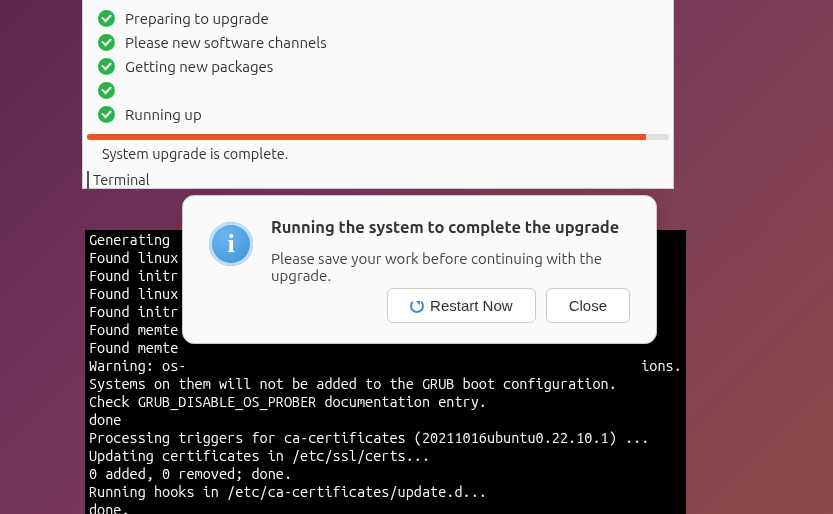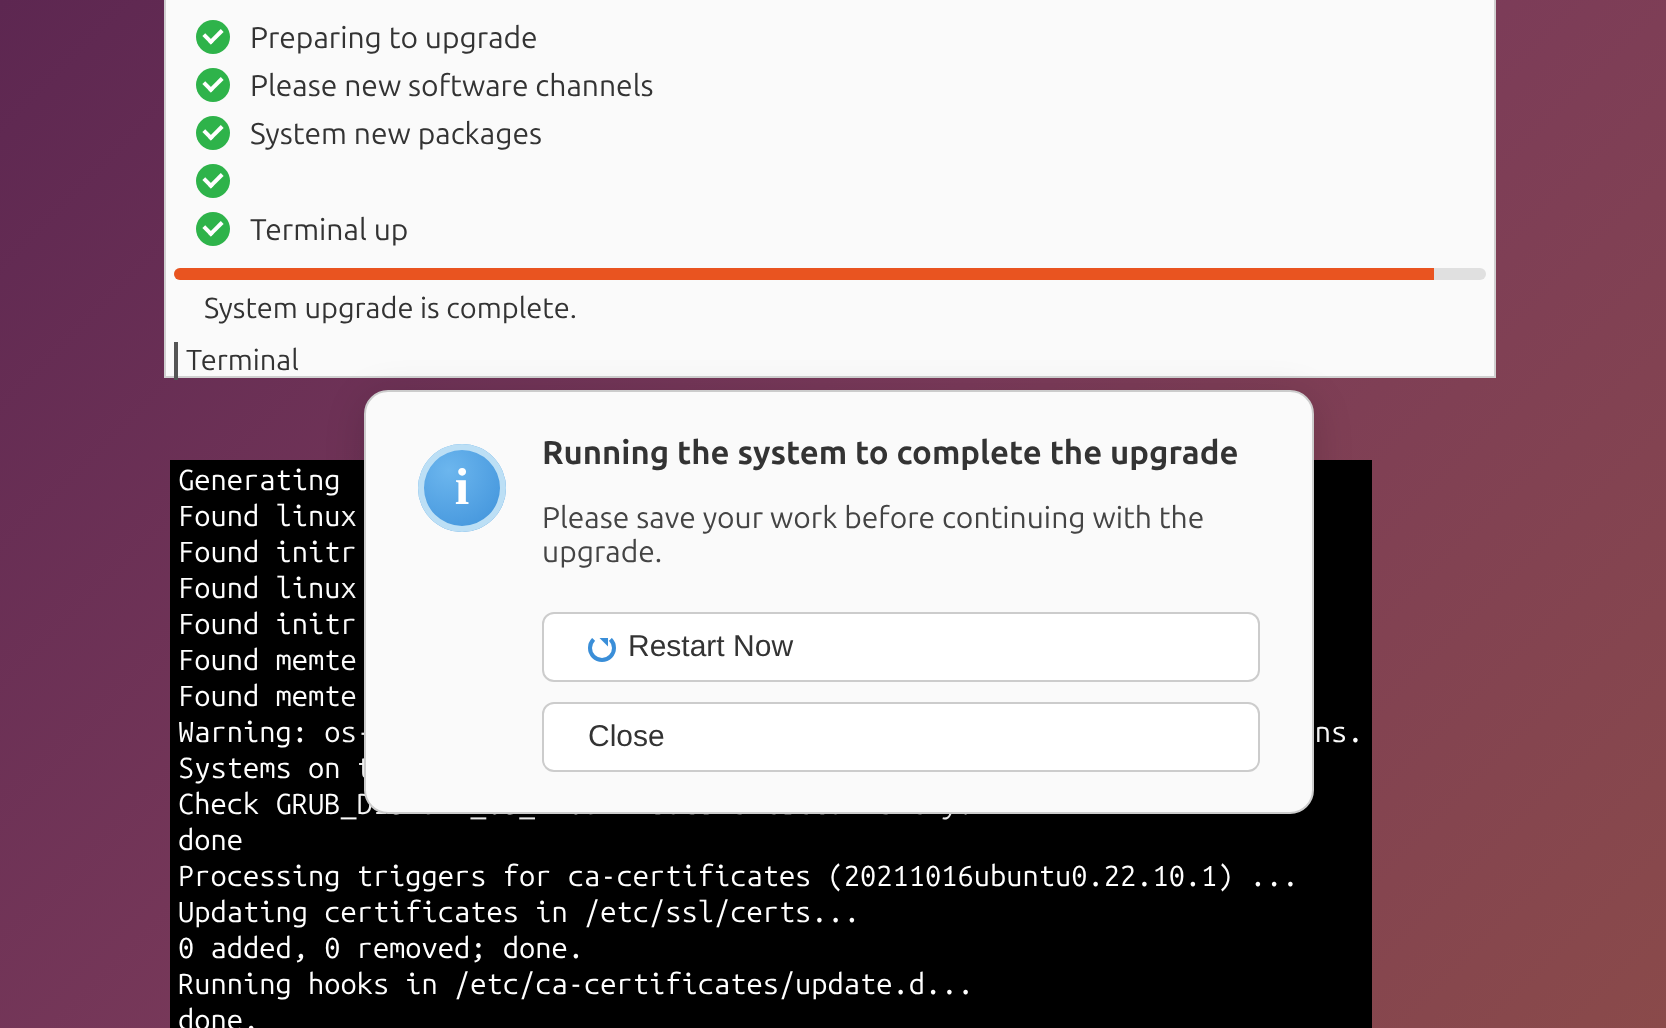--- a/index.html
+++ b/index.html
@@ -8,21 +8,21 @@
     background: linear-gradient(135deg, #5d2751 0%, #7a3a5a 50%, #8a4a4a 100%);
     width: 833px;
     height: 514px;
     overflow: hidden;
     position: relative;
   }
   .window {
     position: absolute;
     left: 82px;
     top: 0;
-    width: 666px;
+    width: 592px;
     background: #fafafa;
     border: 1px solid #d0d0d0;
     border-top: none;
   }
   .steps {
     padding: 6px 14px 4px 14px;
   }
   .step {
     display: flex;
     align-items: center;
@@ -150,27 +150,26 @@
   }
   .modal-title {
     font-size: 16.5px;
     font-weight: bold;
     color: #333;
     margin-bottom: 14px;
   }
   .modal-text {
     font-size: 15px;
     color: #444;
-    margin-bottom: 22px;
+    margin-bottom: 4px;
   }
   .modal-buttons {
     display: flex;
     gap: 10px;
     justify-content: flex-end;
-    flex-direction: column;
   }
   .btn {
     padding: 8px 22px;
     font-size: 15px;
     border: 1px solid #ccc;
     border-radius: 6px;
     background: #fff;
     color: #333;
     cursor: pointer;
     display: flex;
@@ -209,32 +208,32 @@
     <div class="step">
       <span class="icon">
           <span class="check-circle"></span>
         </span>
       <span>Please new software channels</span>
     </div>
     <div class="step">
       <span class="icon">
           <span class="check-circle"></span>
         </span>
-      <span>System new packages</span>
-    </div>
-    <div class="step">
-      <span class="icon">
-          <span class="check-circle"></span>
-        </span>
-    </div>
-    <div class="step">
-      <span class="icon">
-          <span class="check-circle"></span>
-        </span>
-      <span>Terminal up</span>
+      <span>Getting new packages</span>
+    </div>
+    <div class="step">
+      <span class="icon">
+          <span class="check-circle"></span>
+        </span>
+    </div>
+    <div class="step">
+      <span class="icon">
+          <span class="check-circle"></span>
+        </span>
+      <span>Running up</span>
     </div>
   </div>
   <div class="progress-wrap">
     <div class="progress-bar">
         <div class="progress-fill"></div>
       </div>
   </div>
   <div class="status-text">System upgrade is complete.</div>
   <div class="term-toggle">
     <span class="icon"><span class="chevron-down"></span></span>

